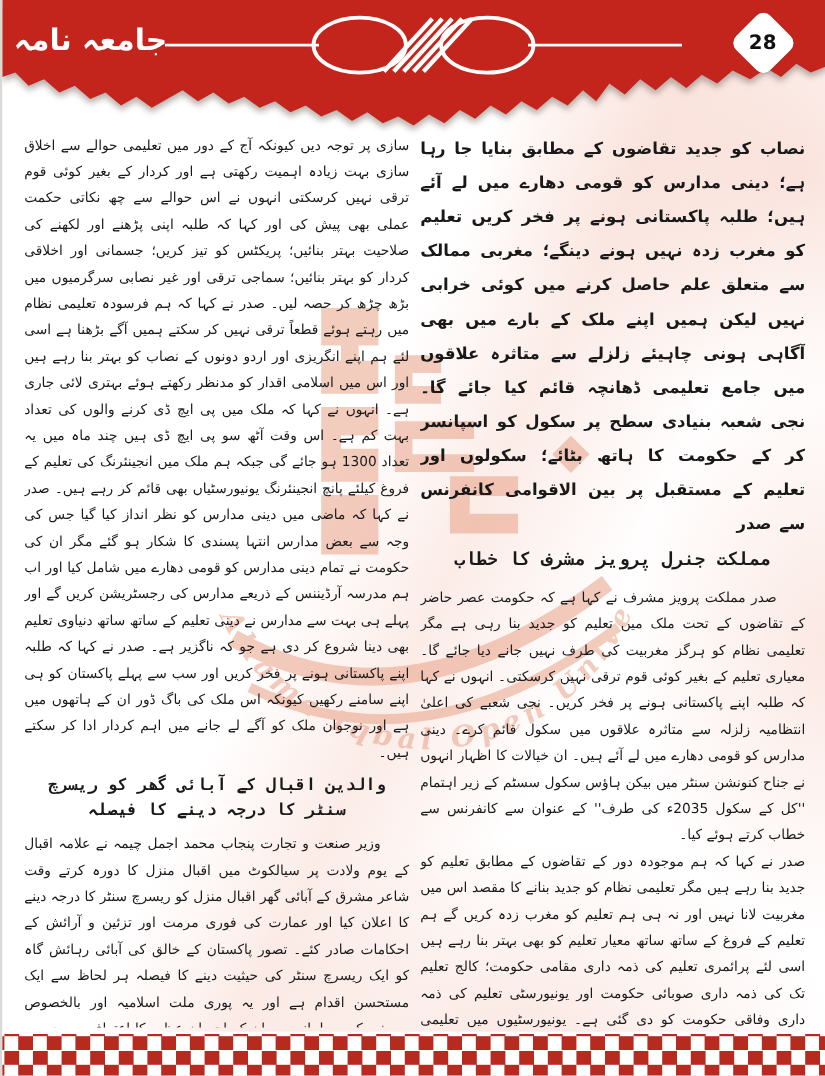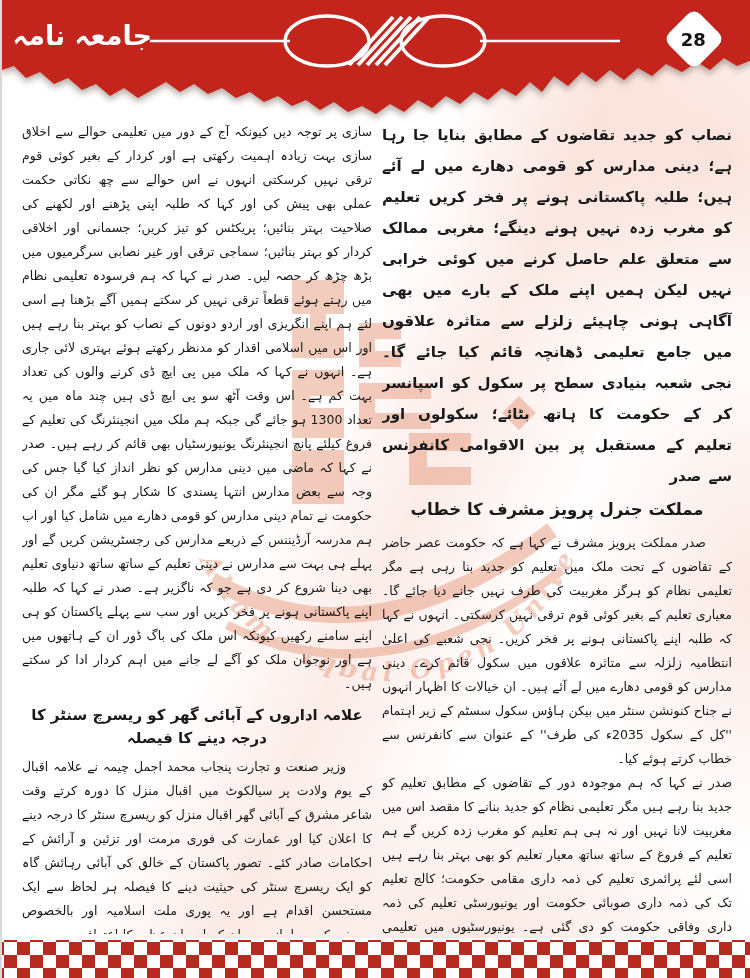--- a/index.html
+++ b/index.html
@@ -38,21 +38,21 @@
   
   .col{
     position:absolute;top:120px;height:814px;width:350px;z-index:2;overflow:hidden;
     direction:rtl;text-align:justify;color:var(--ink);
   }
   .col-right{left:380px;}
   .col-left{left:20px;}
   p.lead{font-size:15px;line-height:31px;font-weight:bold;word-spacing:2px;}
   p.body{font-size:12.5px;line-height:24px;}
   p.indent{text-indent:26px;}
-  h2.subhead{font-size:16.5px;font-weight:bold;text-align:center;line-height:1.5;margin:6px 0 8px;}
+  h2.subhead{font-size:16.5px;font-weight:bold;text-align:center;line-height:1.5;margin:6px 0 8px;font-family:Liberation Mono, monospace;}
   .col-left h2.subhead{font-size:15px;margin:8px 0 6px;}
   
   .checker{
     position:absolute;left:0;right:0;bottom:0;height:40px;z-index:3;background-color:#fff;
     background-image:conic-gradient(var(--checker-red) 0 25%, #ffffff 0 50%, var(--checker-red) 0 75%, #ffffff 0);
     background-size:26px 26px;background-position:2px 2px;
     border-top:2px solid #fff;
   }
 </style>
 </head>
@@ -112,19 +112,19 @@
 
   <section class="col col-right">
     <p class="lead">نصاب کو جدید تقاضوں کے مطابق بنایا جا رہا ہے؛ دینی مدارس کو قومی دھارے میں لے آئے ہیں؛ طلبہ پاکستانی ہونے پر فخر کریں تعلیم کو مغرب زدہ نہیں ہونے دینگے؛ مغربی ممالک سے متعلق علم حاصل کرنے میں کوئی خرابی نہیں لیکن ہمیں اپنے ملک کے بارے میں بھی آگاہی ہونی چاہیئے زلزلے سے متاثرہ علاقوں میں جامع تعلیمی ڈھانچہ قائم کیا جائے گا۔ نجی شعبہ بنیادی سطح پر سکول کو اسپانسر کر کے حکومت کا ہاتھ بٹائے؛ سکولوں اور تعلیم کے مستقبل پر بین الاقوامی کانفرنس سے صدر</p>
     <h2 class="subhead">مملکت جنرل پرویز مشرف کا خطاب</h2>
     <p class="body indent">صدر مملکت پرویز مشرف نے کہا ہے کہ حکومت عصر حاضر کے تقاضوں کے تحت ملک میں تعلیم کو جدید بنا رہی ہے مگر تعلیمی نظام کو ہرگز مغربیت کی طرف نہیں جانے دیا جائے گا۔ معیاری تعلیم کے بغیر کوئی قوم ترقی نہیں کرسکتی۔ انہوں نے کہا کہ طلبہ اپنے پاکستانی ہونے پر فخر کریں۔ نجی شعبے کی اعلیٰ انتظامیہ زلزلہ سے متاثرہ علاقوں میں سکول قائم کرے۔ دینی مدارس کو قومی دھارے میں لے آئے ہیں۔ ان خیالات کا اظہار انہوں نے جناح کنونشن سنٹر میں بیکن ہاؤس سکول سسٹم کے زیر اہتمام ''کل کے سکول 2035ء کی طرف'' کے عنوان سے کانفرنس سے خطاب کرتے ہوئے کیا۔</p>
     <p class="body">صدر نے کہا کہ ہم موجودہ دور کے تقاضوں کے مطابق تعلیم کو جدید بنا رہے ہیں مگر تعلیمی نظام کو جدید بنانے کا مقصد اس میں مغربیت لانا نہیں اور نہ ہی ہم تعلیم کو مغرب زدہ کریں گے ہم تعلیم کے فروغ کے ساتھ ساتھ معیار تعلیم کو بھی بہتر بنا رہے ہیں اسی لئے پرائمری تعلیم کی ذمہ داری مقامی حکومت؛ کالج تعلیم تک کی ذمہ داری صوبائی حکومت اور یونیورسٹی تعلیم کی ذمہ داری وفاقی حکومت کو دی گئی ہے۔ یونیورسٹیوں میں تعلیمی معیار کو بہتر بنایا گیا ہے جبکہ زلزلہ زدہ علاقوں میں بھی ہم پہلے سے بہتر سکول تعمیر کر کے دیں گے اور اس حوالے سے متعلقہ اداروں اور وزارتوں کو ہدایات جاری کر دی گئی ہیں۔ انہوں نے کہا کہ ہر متاثر ہونے والے ایک گاؤں میں پرائمری سکول لازمی ہوگا۔ انہوں نے بیکن ہاؤس سمیت تمام بڑے بڑے نجی سکولوں کی انتظامیہ پر زور دیا کہ وہ متاثرہ علاقوں میں بھی سکول قائم کریں تاکہ وہاں کے طلبہ کو بھی جدید اور اعلیٰ تعلیمی سہولیات میسر آ سکیں۔ انہوں نے طلبہ اور اساتذہ پر زور دیا کہ وہ اخلاق</p>
   </section>
 
   <section class="col col-left">
     <p class="body">سازی پر توجہ دیں کیونکہ آج کے دور میں تعلیمی حوالے سے اخلاق سازی بہت زیادہ اہمیت رکھتی ہے اور کردار کے بغیر کوئی قوم ترقی نہیں کرسکتی انہوں نے اس حوالے سے چھ نکاتی حکمت عملی بھی پیش کی اور کہا کہ طلبہ اپنی پڑھنے اور لکھنے کی صلاحیت بہتر بنائیں؛ پریکٹس کو تیز کریں؛ جسمانی اور اخلاقی کردار کو بہتر بنائیں؛ سماجی ترقی اور غیر نصابی سرگرمیوں میں بڑھ چڑھ کر حصہ لیں۔ صدر نے کہا کہ ہم فرسودہ تعلیمی نظام میں رہتے ہوئے قطعاً ترقی نہیں کر سکتے ہمیں آگے بڑھنا ہے اسی لئے ہم اپنے انگریزی اور اردو دونوں کے نصاب کو بہتر بنا رہے ہیں اور اس میں اسلامی اقدار کو مدنظر رکھتے ہوئے بہتری لائی جاری ہے۔ انہوں نے کہا کہ ملک میں پی ایچ ڈی کرنے والوں کی تعداد بہت کم ہے۔ اس وقت آٹھ سو پی ایچ ڈی ہیں چند ماہ میں یہ تعداد 1300 ہو جائے گی جبکہ ہم ملک میں انجینئرنگ کی تعلیم کے فروغ کیلئے پانچ انجینئرنگ یونیورسٹیاں بھی قائم کر رہے ہیں۔ صدر نے کہا کہ ماضی میں دینی مدارس کو نظر انداز کیا گیا جس کی وجہ سے بعض مدارس انتہا پسندی کا شکار ہو گئے مگر ان کی حکومت نے تمام دینی مدارس کو قومی دھارے میں شامل کیا اور اب ہم مدرسہ آرڈیننس کے ذریعے مدارس کی رجسٹریشن کریں گے اور پہلے ہی بہت سے مدارس نے دینی تعلیم کے ساتھ ساتھ دنیاوی تعلیم بھی دینا شروع کر دی ہے جو کہ ناگزیر ہے۔ صدر نے کہا کہ طلبہ اپنے پاکستانی ہونے پر فخر کریں اور سب سے پہلے پاکستان کو ہی اپنے سامنے رکھیں کیونکہ اس ملک کی باگ ڈور ان کے ہاتھوں میں ہے اور نوجوان ملک کو آگے لے جانے میں اہم کردار ادا کر سکتے ہیں۔</p>
-    <h2 class="subhead">علامہ اداروں کے آبائی گھر کو ریسرچ سنٹر کا درجہ دینے کا فیصلہ</h2>
+    <h2 class="subhead">والدین اقبال کے آبائی گھر کو ریسرچ سنٹر کا درجہ دینے کا فیصلہ</h2>
     <p class="body indent">وزیر صنعت و تجارت پنجاب محمد اجمل چیمہ نے علامہ اقبال کے یوم ولادت پر سیالکوٹ میں اقبال منزل کا دورہ کرتے وقت شاعر مشرق کے آبائی گھر اقبال منزل کو ریسرچ سنٹر کا درجہ دینے کا اعلان کیا اور عمارت کی فوری مرمت اور تزئین و آرائش کے احکامات صادر کئے۔ تصور پاکستان کے خالق کی آبائی رہائش گاہ کو ایک ریسرچ سنٹر کی حیثیت دینے کا فیصلہ ہر لحاظ سے ایک مستحسن اقدام ہے اور یہ پوری ملت اسلامیہ اور بالخصوص برصغیر کے مسلمانوں پر ان کے احسان عظیم کا اعتراف بھی ہے یہ عمارت پہلے ہی قومی ورثہ قرار پا چکی ہے اب اس کی اہمیت میں اضافہ کرنے کے لئے جو فیصلہ کیا گیا ہے اس کے تحت ضرورت اس امر کی ہے کہ اس عمارت اور اس میں مقیم مکینوں یعنی شاعر مشرق اور ان کے والدین کے زیر استعمال اشیاء کو یہاں جمع کیا جائے؛ یہاں ایک شایان شان لائبریری قائم کی جائے اور ایک ریسرچ سنٹر کی حیثیت سے تمام ضروری سہولتوں کی فراہمی کا بھی اہتمام کیا جائے۔</p>
   </section>
 
   <footer class="checker"></footer>
 
 </div>
 
 </body></html>

